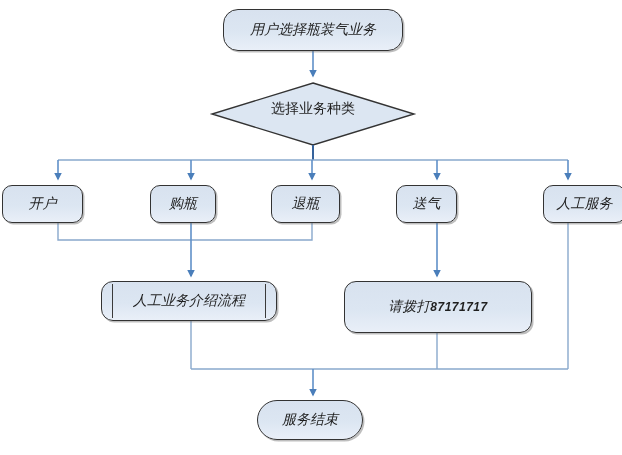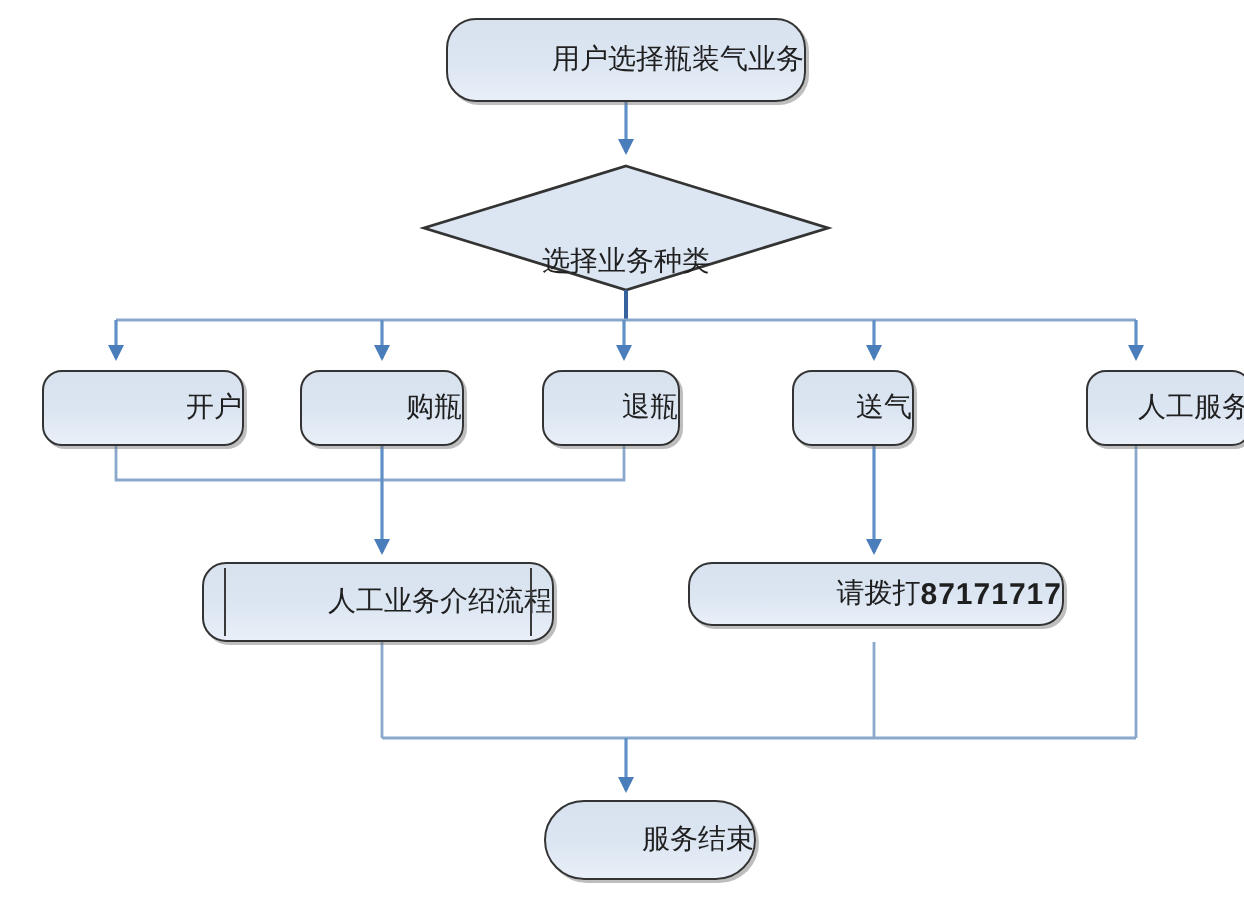--- a/index.html
+++ b/index.html
@@ -8,47 +8,48 @@
   }
   html,body{margin:0;padding:0;}
   body{background:#ffffff;font-family:"Liberation Serif","DejaVu Serif",serif;}
   .canvas{position:relative;width:622px;height:455px;background:#ffffff;overflow:hidden;}
   .connector-layer{position:absolute;left:0;top:0;width:622px;height:455px;}
   .c-line{stroke:var(--line);stroke-width:1.4;fill:none;}
   .c-line-dark{stroke:var(--line-dark);stroke-width:2;fill:none;}
   .c-arrowline{stroke:#6090c8;stroke-width:1.6;fill:none;}
   .diamond-shape{fill:var(--node-fill);stroke:var(--node-border);stroke-width:1.4;}
   .node{
-    position:absolute;box-sizing:border-box;display:flex;align-items:center;justify-content:flex-end;
+    position:absolute;box-sizing:border-box;display:flex;align-items:center;justify-content:center;
     background:linear-gradient(180deg,#d8e2ef 0%,var(--node-fill) 55%,var(--node-fill-light) 100%);
     border:1.4px solid var(--node-border);color:var(--text);font-size:14px;
     box-shadow:1.5px 1.5px 0 rgba(110,110,110,0.45);
+    font-style:italic;
   }
   .terminator{border-radius:15px;}
   .option{border-radius:10px;top:185px;height:38px;}
   .process{border-radius:12px;}
   .stadium{border-radius:20px;}
   .node-start{left:223px;top:9px;width:180px;height:42px;}
-  .node-opt-1{left:21px;width:101px;}
-  .node-opt-2{left:150px;width:82px;}
+  .node-opt-1{left:2px;width:81px;}
+  .node-opt-2{left:150px;width:66px;}
   .node-opt-3{left:271px;width:69px;}
   .node-opt-4{left:396px;width:61px;}
   .node-opt-5{left:543px;width:83px;}
   .node-intro{left:101px;top:281px;width:176px;height:40px;}
-  .node-call{left:344px;top:281px;width:188px;height:32px;}
-  .node-end{left:272px;top:400px;width:106px;height:40px;}
+  .node-call{left:344px;top:281px;width:188px;height:52px;}
+  .node-end{left:257px;top:400px;width:106px;height:40px;}
   .decision-label{
     position:absolute;left:213px;top:100px;width:200px;height:28px;
-    display:flex;align-items:flex-end;justify-content:center;
-    color:var(--text);font-size:14px;margin-top:12px;
+    display:flex;align-items:flex-start;justify-content:center;
+    color:var(--text);font-size:14px;
   }
   .inner-bar{position:absolute;top:2px;bottom:2px;width:0;border-left:1.2px solid #3a3a3a;}
   .inner-bar.left{left:10px;}
   .inner-bar.right{right:10px;}
-  .phone{font-family:"Liberation Sans","DejaVu Sans",sans-serif;font-weight:bold;font-size:15px;letter-spacing:0.5px;}
+  .phone{font-family:"Liberation Sans","DejaVu Sans",sans-serif;font-weight:bold;font-size:12px;letter-spacing:0.5px;}
 </style>
 </head>
 <body>
 
 <div class="canvas">
 
   <svg class="connector-layer" width="622" height="455" viewBox="0 0 622 455" xmlns="http://www.w3.org/2000/svg">
     <defs>
       <marker id="arrow" markerWidth="9" markerHeight="9" refX="6.5" refY="4" orient="auto" markerUnits="userSpaceOnUse">
         <path d="M0,0 L8,4 L0,8 Z" fill="#4a7eba"></path>

